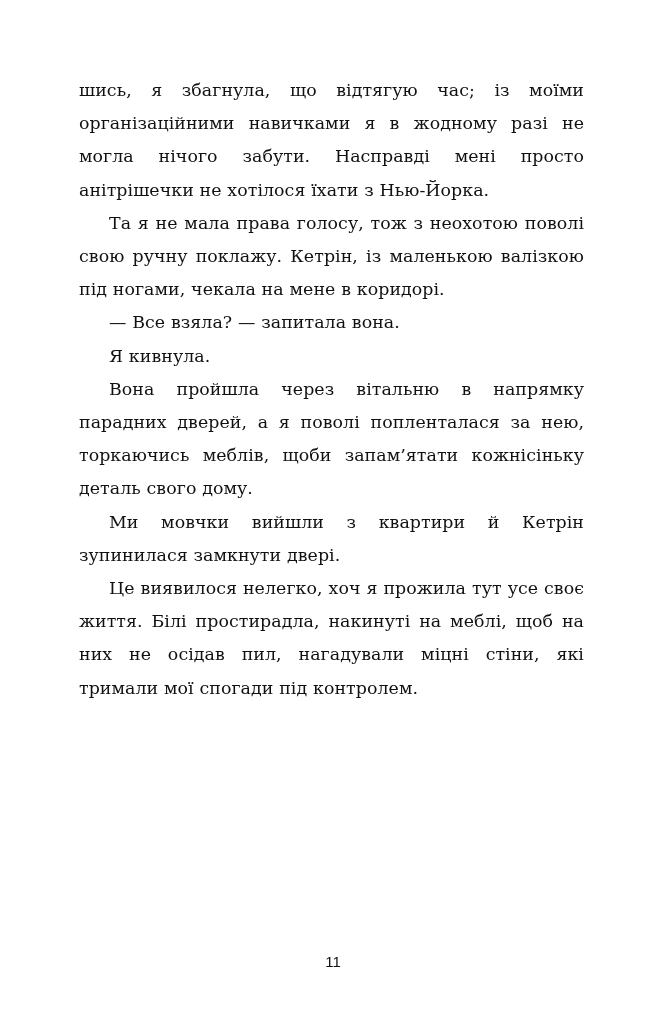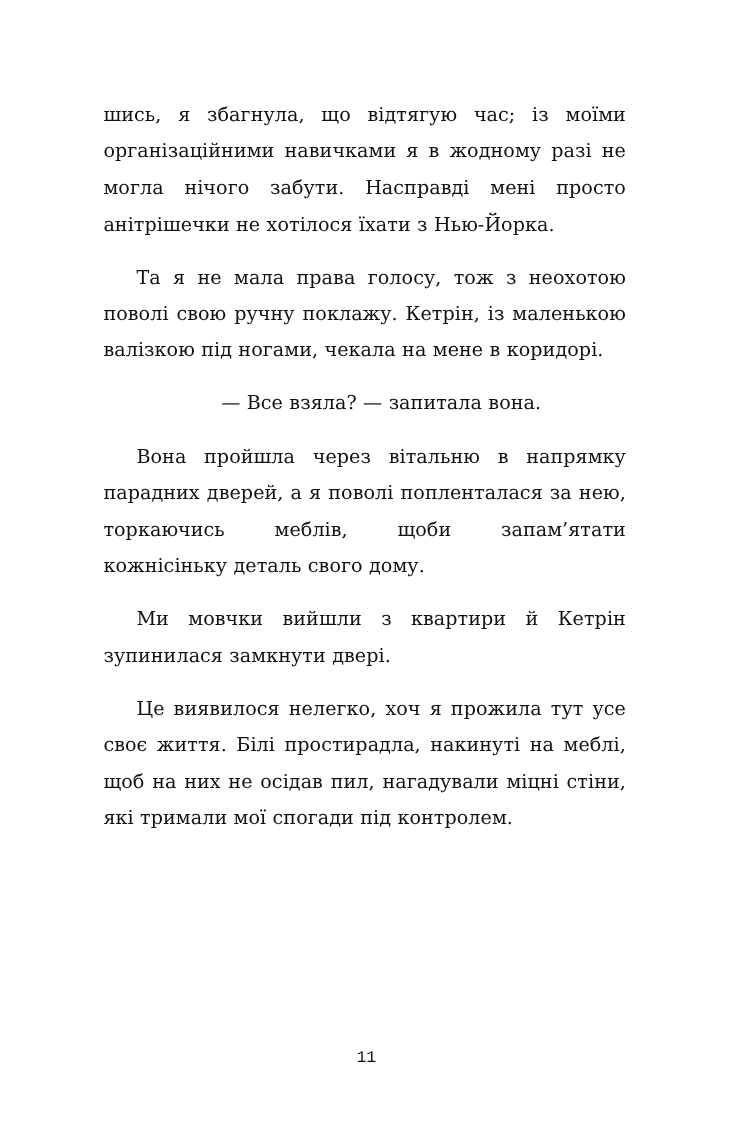--- a/index.html
+++ b/index.html
@@ -27,67 +27,68 @@
   }
 
   .text-column {
     position: absolute;
     left: 79px;
     top: 74px;
     width: 505px;
   }
 
   .para {
-    margin: 15px;
+    margin: 0;
     font-size: 17.4px;
     line-height: 33.2px;
     text-align: justify;
     text-justify: inter-word;
     text-indent: 30px;
     hyphens: manual;
     -webkit-hyphens: manual;
     letter-spacing: 0.05px;
     word-spacing: 0.2px;
   }
 
   
   .para.cont {
     text-indent: 0;
   }
 
   
   .para.short {
-    text-align: center;
+    text-align: left;
   }
 
   .folio {
     position: absolute;
     left: 0;
     top: 952px;
     width: 666px;
     text-align: center;
     font-size: 15px;
     line-height: 20px;
     color: #111111;
-    font-family: Liberation Mono, monospace;
+    font-family: Liberation Sans, sans-serif;
   }
 </style>
 </head>
 <body>
 
 <div class="page">
 
   <div class="text-column">
 
     <p class="para cont">шись, я збагнула, що відтягую час; із моїми організаційними навичками я в жодному разі не могла нічого забути. Насправді мені просто анітрішечки не хотілося їхати з Нью-Йорка.</p>
 
     <p class="para">Та я не мала права голосу, тож з неохотою поволі свою ручну поклажу. Кетрін, із маленькою валізкою під ногами, чекала на мене в коридорі.</p>
 
     <p class="para short">— Все взяла? — запитала вона.</p>
 
+    <p class="para short">Я кивнула.</p>
 
 
     <p class="para">Вона пройшла через вітальню в напрямку парадних дверей, а я поволі попленталася за нею, торкаючись меблів, щоби запам’ятати кожнісіньку деталь свого дому.</p>
 
     <p class="para">Ми мовчки вийшли з квартири й Кетрін зупинилася замкнути двері.</p>
 
     <p class="para">Це виявилося нелегко, хоч я прожила тут усе своє життя. Білі простирадла, накинуті на меблі, щоб на них не осідав пил, нагадували міцні стіни, які тримали мої спогади під контролем.</p>
 
 
 

